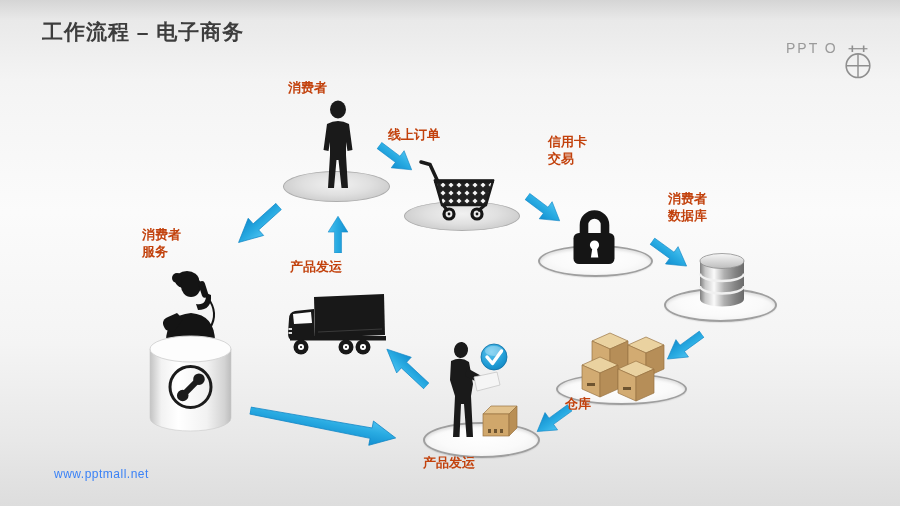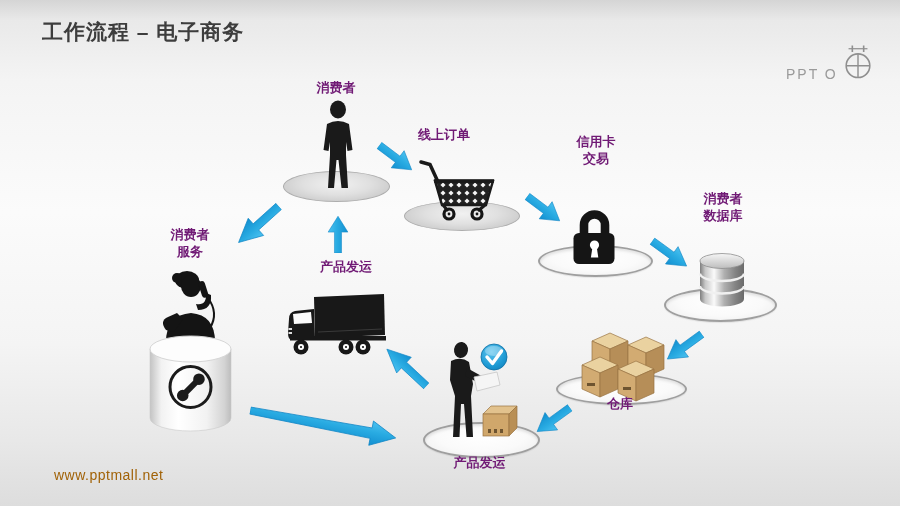--- a/index.html
+++ b/index.html
@@ -5,25 +5,25 @@
   html,body{margin:0;padding:0;}
   body{
     width:900px;height:506px;position:relative;overflow:hidden;
     font-family:"Liberation Sans",sans-serif;
     background:linear-gradient(180deg,#d5d5d5 0%,#e9e9e9 4%,#f4f4f4 16%,#fbfbfb 42%,#f4f4f4 68%,#e8e8e8 87%,#dddddd 100%);
   }
   .abs{position:absolute;}
   .slide-title{
     left:42px;top:18px;font-size:21px;color:#3d3d3d;letter-spacing:1px;font-weight:700;
   }
-  .brand{left:786px;top:40px;display:flex;align-items:flex-end;gap:3px;}
+  .brand{left:786px;top:40px;display:flex;align-items:flex-start;gap:3px;}
   .brand-text{font-size:14px;color:#9a9a9a;letter-spacing:2px;font-weight:400;}
-  .watermark{left:54px;top:467px;font-size:14px;color:#a16207;letter-spacing:.5px;}
+  .watermark{left:54px;top:467px;font-size:12px;color:#3b82f6;letter-spacing:.5px;}
   .node-label{
-    font-size:13px;font-weight:700;color:#701a75;text-align:center;
+    font-size:13px;font-weight:700;color:#c2410c;text-align:left;
     line-height:1.3;white-space:pre-line;z-index:5;
   }
   .platform{border-radius:50%;z-index:1;}
   .platform-gray{
     background:radial-gradient(ellipse at 50% 42%,#f1f1f1 0%,#e0e0e0 45%,#cccccc 78%,#b9b9b9 100%);
     border:1px solid #adadad;
   }
   .platform-white{
     background:radial-gradient(ellipse at 50% 38%,#ffffff 0%,#fafafa 55%,#ececec 100%);
     border:2px solid #9f9f9f;

